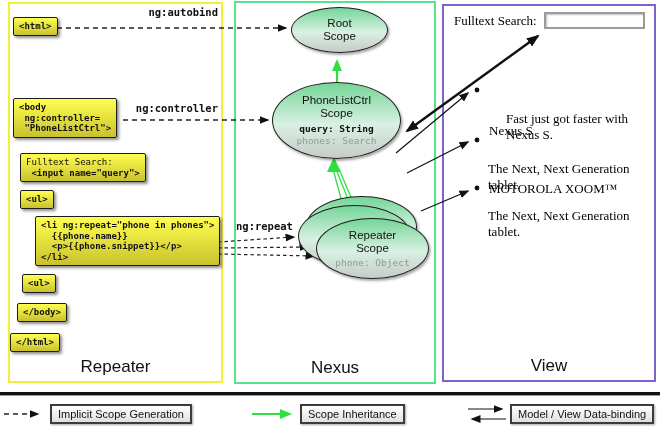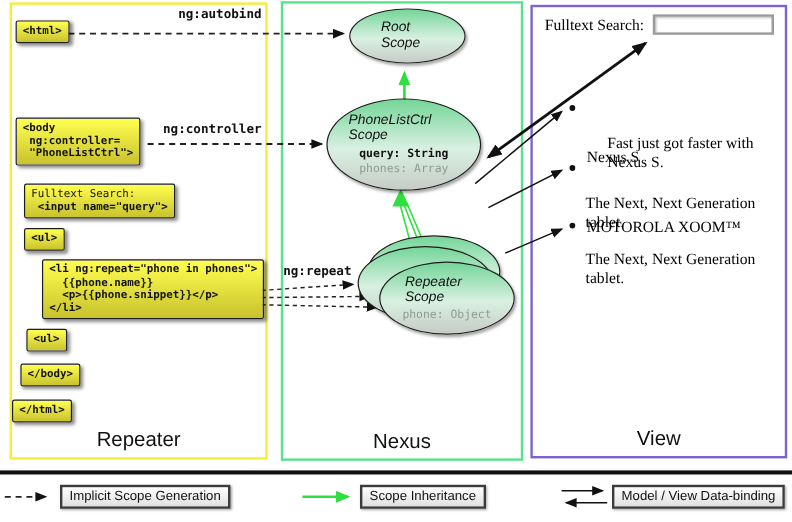--- a/index.html
+++ b/index.html
@@ -26,21 +26,21 @@
        box-shadow:2px 2px 3px rgba(0,0,0,.45);
        font-family:"DejaVu Sans Mono",monospace;font-size:9px;line-height:10.5px;
        font-weight:bold;color:#101010;padding:3px 5px;}
   .code{white-space:pre;}
   .ng-label{position:absolute;font-family:"DejaVu Sans Mono",monospace;
             font-size:10.5px;font-weight:bold;color:#101010;}
   .ellipse{position:absolute;border:1.5px solid #1d1d1d;border-radius:50%;
            background:linear-gradient(180deg,var(--ellipse-top,#74d698),var(--ellipse-mid,#d9f0e2) 55%,var(--ellipse-bottom,#c6ccc6));
            box-shadow:1.5px 2px 2.5px rgba(0,0,0,.35);
            display:flex;flex-direction:column;align-items:center;justify-content:center;}
-  .ellipse .ename{font-size:11.5px;color:#111;line-height:13px;font-style:italic;}
+  .ellipse .ename{font-size:11.5px;color:#111;text-align:center;line-height:13px;}
   .ellipse .eprop{font-family:"DejaVu Sans Mono",monospace;font-size:9.5px;line-height:12px;}
   .eprop.bold{font-weight:bold;color:#111;}
   .eprop.gray{color:var(--gray-text,#8f9a93);}
   .root-name{width:44px;}
   .plc-name{width:92px;margin-bottom:3px;}
   .rep-name{width:70px;margin-bottom:2px;}
   .serif{font-family:"Liberation Serif",serif;font-size:13px;color:#000;}
   .search-label{position:absolute;left:454px;top:13px;}
   .search-input{position:absolute;left:544px;top:12px;width:101px;height:17px;
                 border:2px solid #9a9a9a;background:#fff;
@@ -139,21 +139,21 @@
   <div class="ng-label" style="left:134px;top:102px;width:84px;text-align:right;">ng:controller</div>
   <div class="ng-label" style="left:236px;top:220px;">ng:repeat</div>
 
   <div class="ellipse" style="left:291px;top:7px;width:97px;height:46px;">
     <div class="ename root-name">Root Scope</div>
   </div>
 
   <div class="ellipse" style="left:272px;top:82px;width:129px;height:77px;">
     <div class="ename plc-name">PhoneListCtrl Scope</div>
     <div class="eprop bold">query: String</div>
-    <div class="eprop gray">phones: Array</div>
+    <div class="eprop gray">phones: Search</div>
   </div>
 
   <div class="ellipse" style="left:306px;top:196px;width:111px;height:61px;"></div>
   <div class="ellipse" style="left:298px;top:205px;width:113px;height:62px;"></div>
   <div class="ellipse" style="left:316px;top:218px;width:113px;height:61px;">
     <div class="ename rep-name">Repeater Scope</div>
     <div class="eprop gray">phone: Object</div>
   </div>
 
   <div class="serif search-label">Fulltext Search:</div>

